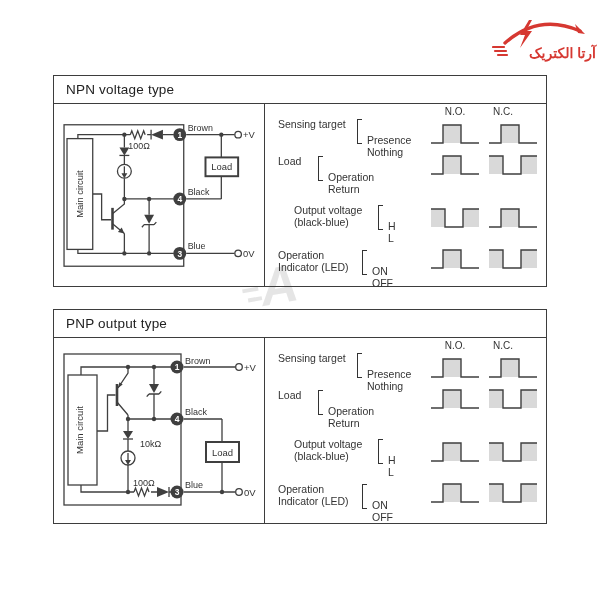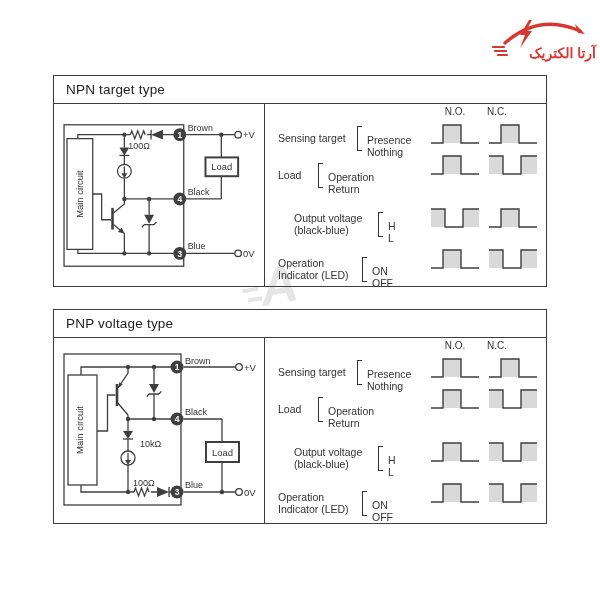--- a/index.html
+++ b/index.html
@@ -17,22 +17,22 @@
   .panel.pnp{top:309px;height:215px;}
   .panel-title{height:27px;line-height:27px;border-bottom:1.6px solid #3d3d3d;padding-left:12px;font-size:13.5px;color:#222;letter-spacing:.2px;}
   .panel-body{position:relative;height:calc(100% - 27px);}
   .circuit{position:absolute;left:0;top:0;width:210px;height:100%;}
   .circuit svg{display:block;width:210px;height:100%;}
   .vdivider{position:absolute;left:210px;top:0;bottom:0;width:0;border-left:1.6px solid #3d3d3d;}
 
   
   .ttable{position:absolute;left:212px;right:0;top:0;bottom:0;font-size:10.5px;padding-left:8px;}
   .colhead{position:absolute;top:2px;width:50px;text-align:center;font-size:10px;color:#333;}
-  .colhead.no{left:164px;} .colhead.nc{left:206px;}
-  .trow{position:absolute;left:12px;display:flex;align-items:center;}
+  .colhead.no{left:164px;} .colhead.nc{left:212px;}
+  .trow{position:absolute;left:12px;display:flex;}
   .trow .lbl{line-height:11.5px;color:#333;}
   .trow:nth-of-type(3) .lbl{width:77px;}
   .trow:nth-of-type(4) .lbl{width:38px;}
   .trow:nth-of-type(5) .lbl{width:82px;margin-left:16px;}
   .trow:nth-of-type(6) .lbl{width:82px;}
   .bracket{width:4px;height:23px;border-left:1.1px solid #333;border-top:1.1px solid #333;border-bottom:1.1px solid #333;margin:0 5px 0 2px;flex:none;}
   .opts{line-height:11.5px;color:#333;margin-top:16px;}
   .wfcell{position:absolute;width:50px;height:22px;}
   .wf-no{left:164px;} .wf-nc{left:222px;}
   .r1{top:15px;} .r2{top:52px;} .r3{top:101px;} .r4{top:146px;}
@@ -59,21 +59,21 @@
 
 <div class="watermark">
   <svg viewBox="0 0 70 80">
     <text x="22" y="58" font-size="52" font-style="italic" font-weight="bold" fill="#c6c6c6">A</text>
     <line x1="4" y1="40" x2="20" y2="40" stroke="#c6c6c6" stroke-width="4"></line>
     <line x1="8" y1="50" x2="22" y2="50" stroke="#c6c6c6" stroke-width="4"></line>
   </svg>
 </div>
 
 <div class="panel npn">
-  <div class="panel-title">NPN target type</div>
+  <div class="panel-title">NPN voltage type</div>
   <div class="panel-body">
 
     <div class="circuit">
       <svg viewBox="0 0 210 185">
         <g stroke="#3f3f3f" stroke-width="1.3" fill="none">
           <rect x="9" y="21" width="121" height="143"></rect>
 
           <path d="M23,35 V31 H76"></path>
           <path d="M76,31 l1.5,-4 l3,8 l3,-8 l3,8 l3,-8 l1.5,4"></path>
           <path d="M93,31 H97 M109,31 H120"></path>
@@ -211,21 +211,21 @@
       <div class="wfcell wf-nc w4"><svg width="50" height="22" viewBox="0 0 50 22">
             <rect x="1" y="2" width="14" height="18" fill="#d9d9d9"></rect>
             <rect x="33" y="2" width="16" height="18" fill="#d9d9d9"></rect>
             <path d="M1,2 H15 V20 H33 V2 H49" fill="none" stroke="#3f3f3f" stroke-width="1.4"></path>
           </svg></div>
     </div>
   </div>
 </div>
 
 <div class="panel pnp">
-  <div class="panel-title">PNP voltage type</div>
+  <div class="panel-title">PNP output type</div>
   <div class="panel-body">
 
     <div class="circuit">
       <svg viewBox="0 0 210 186">
         <g stroke="#3f3f3f" stroke-width="1.3" fill="none">
           <rect x="10" y="16" width="117" height="151"></rect>
           <path d="M27,37 V29 H117"></path>
 
           <line x1="63" y1="46" x2="63" y2="68" stroke-width="2.6"></line>
           <path d="M74,29 V35 L64,50 M63,64 L74,77 M74,77 V81"></path>

